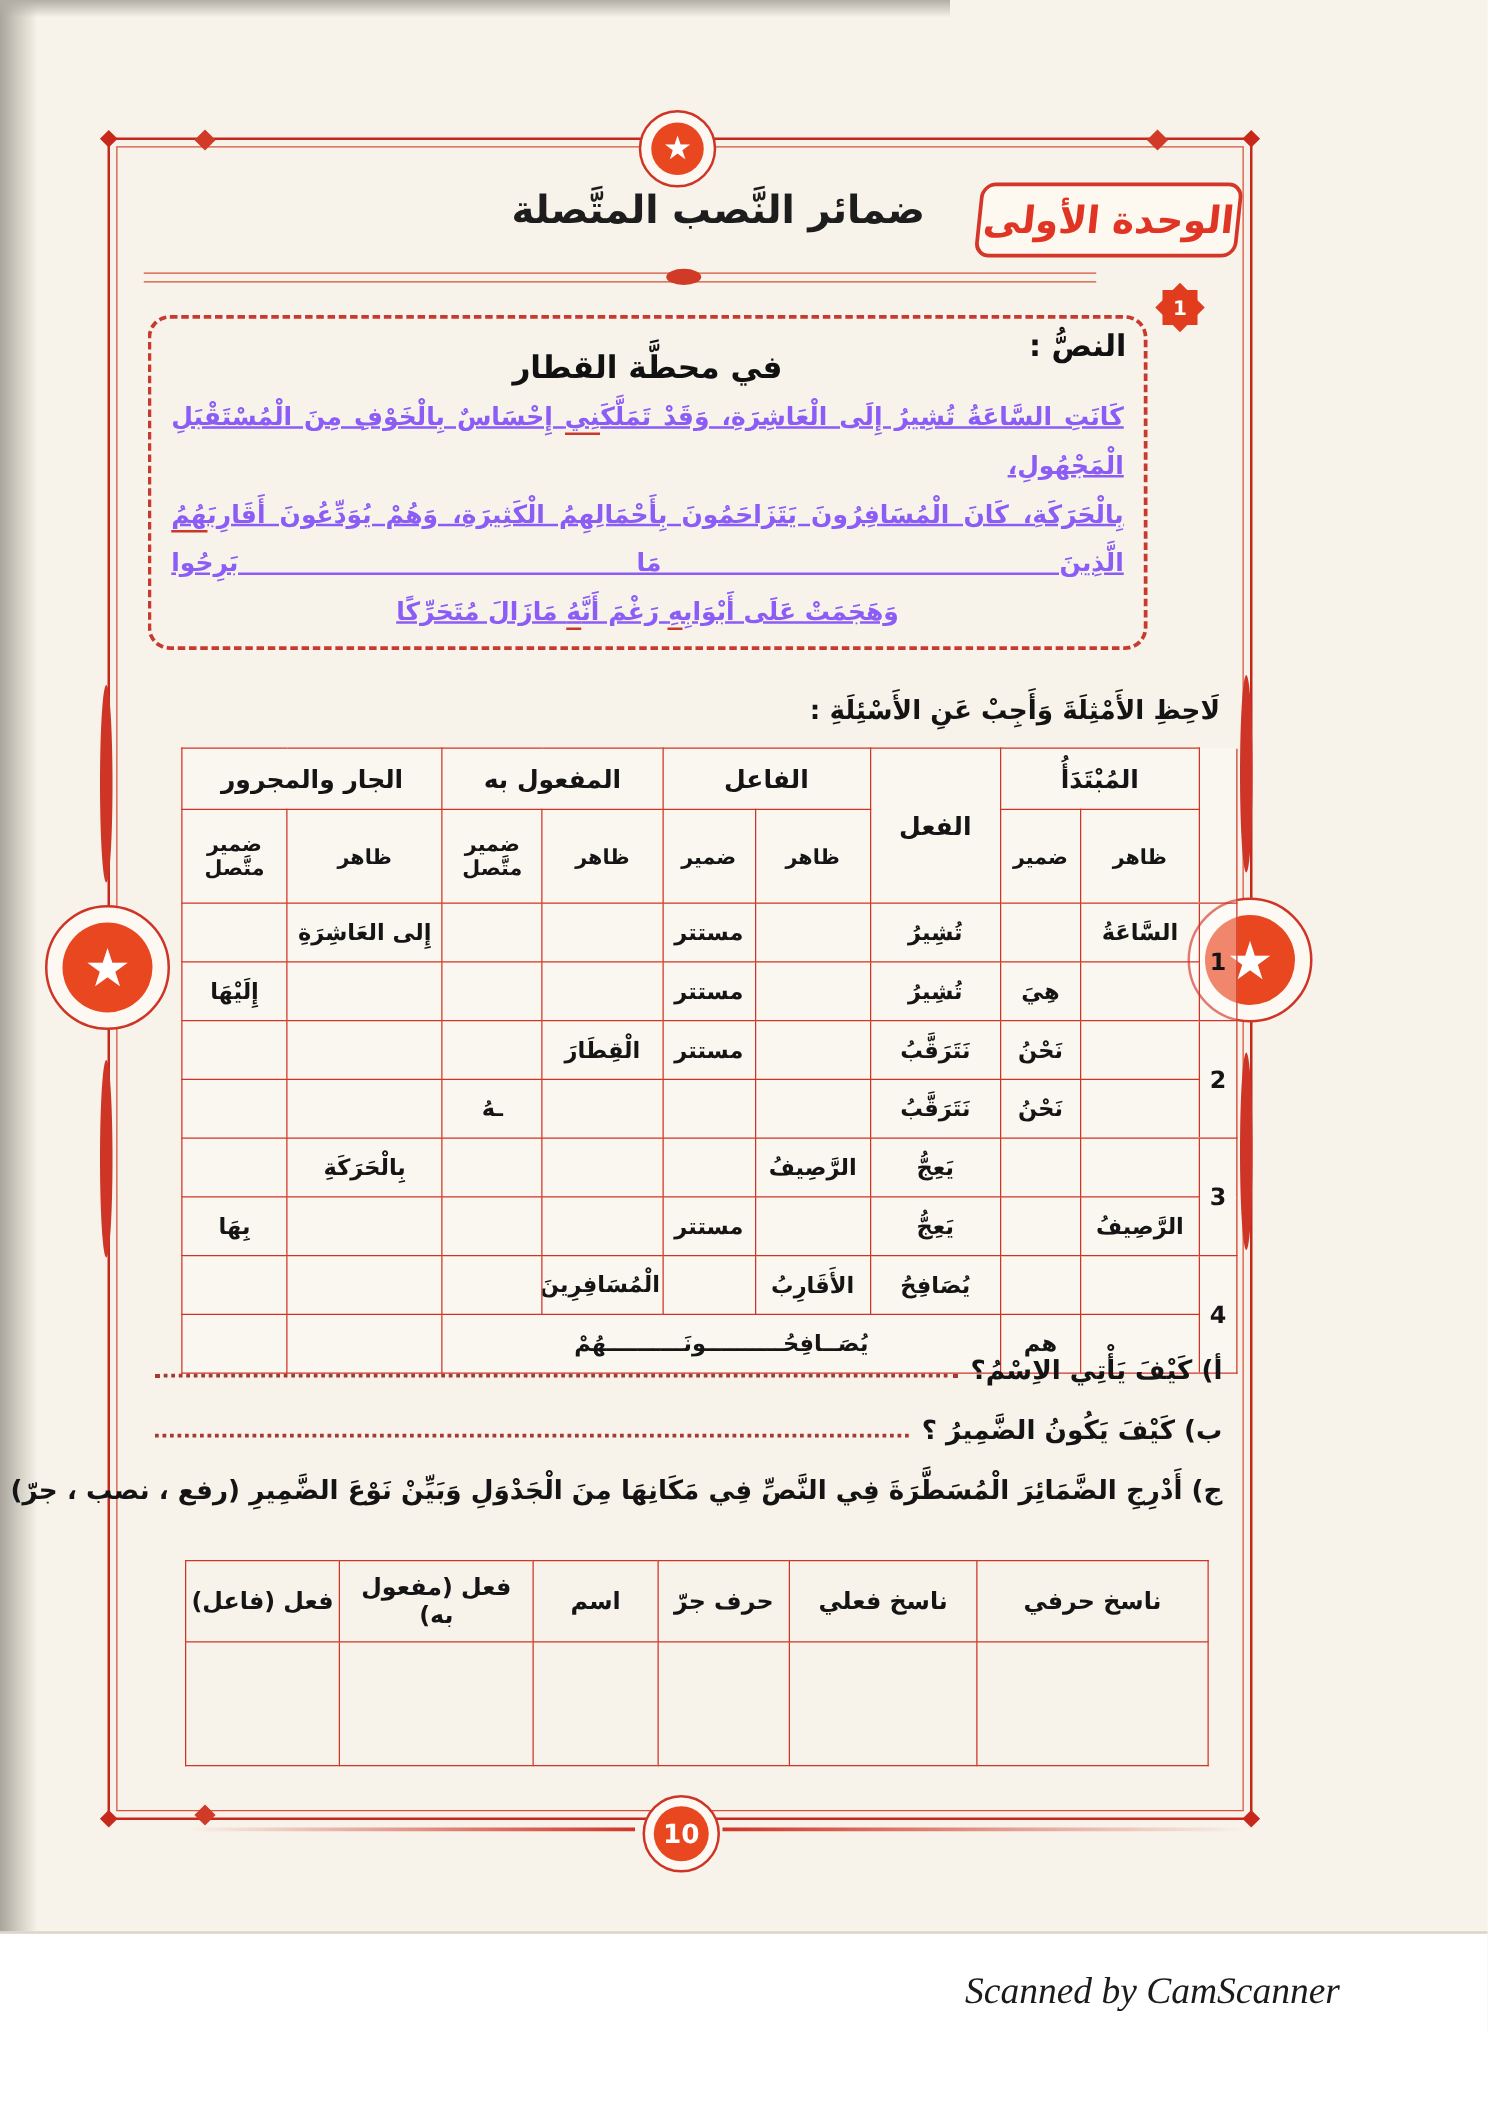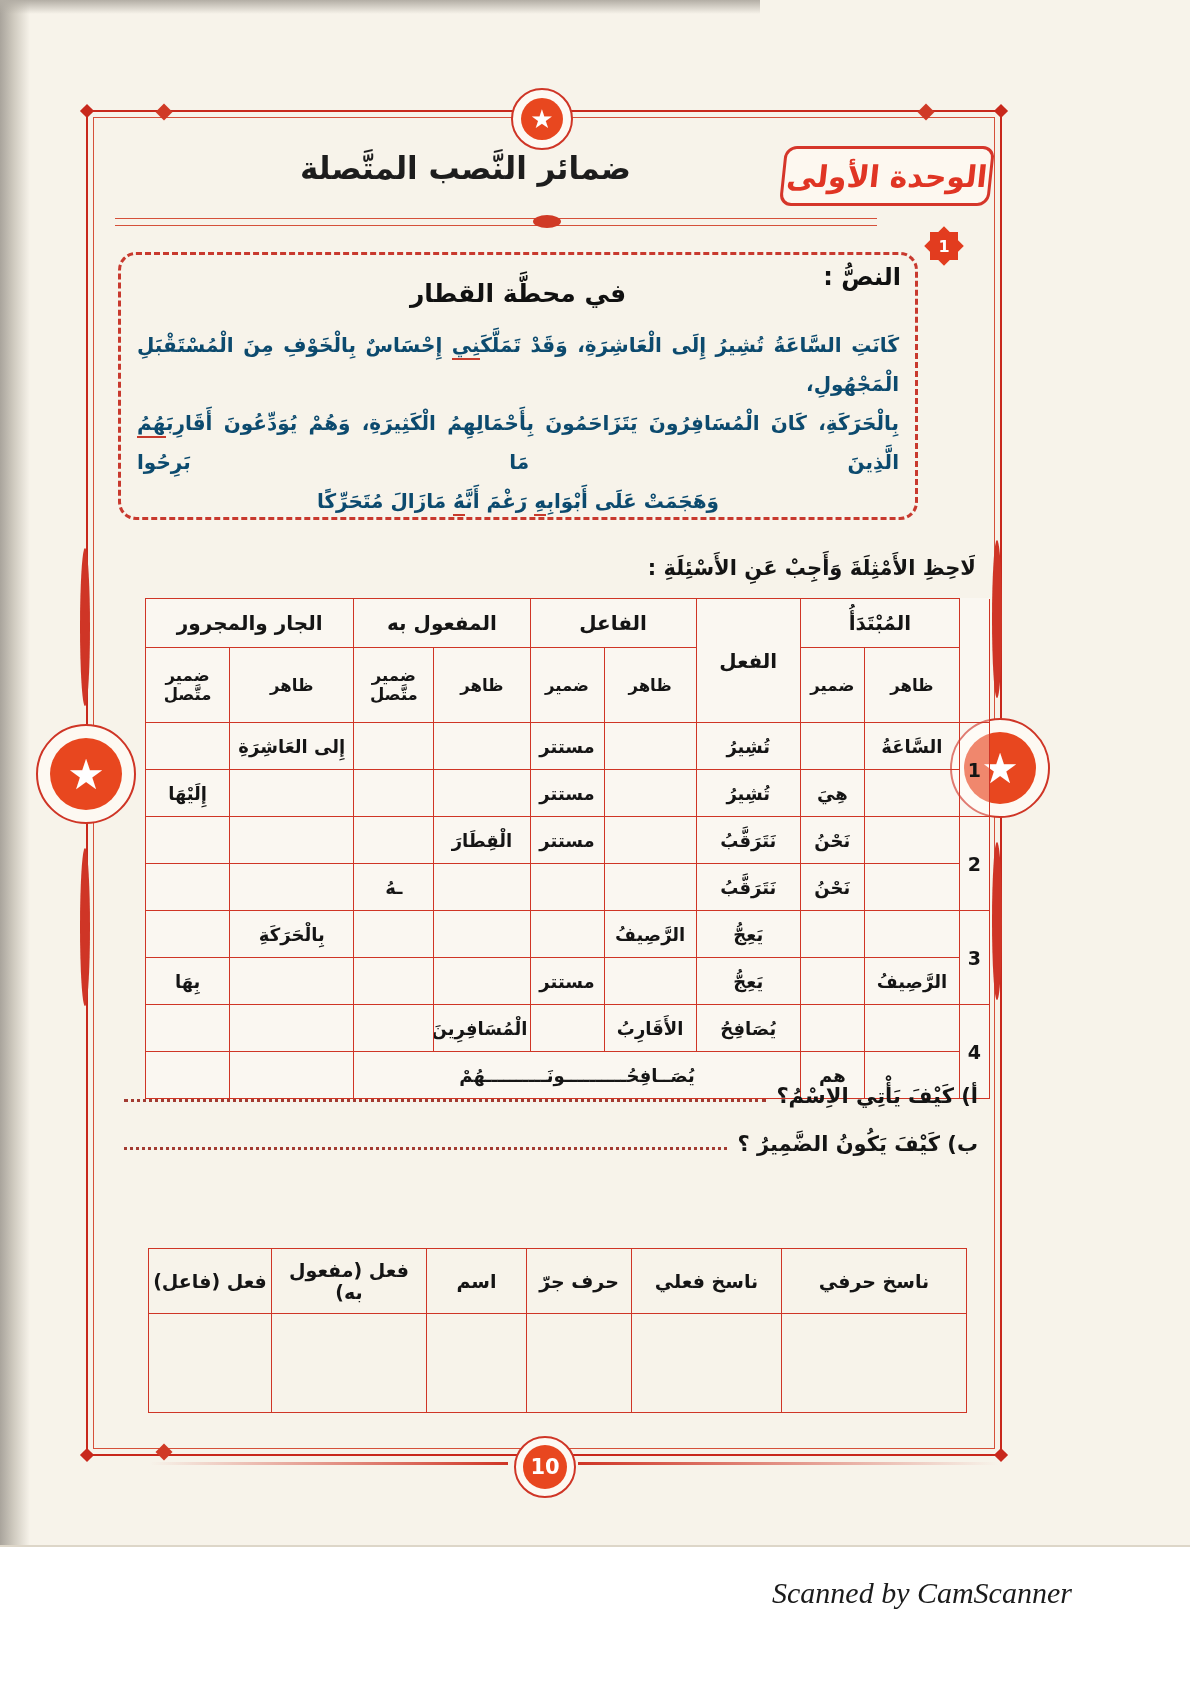--- a/index.html
+++ b/index.html
@@ -21,36 +21,36 @@
   .medallion{position:absolute;border:2px solid #cf3526;border-radius:50%;background:#fdf9f2;
       display:flex;align-items:center;justify-content:center;}
   .medallion .core{border-radius:50%;background:#e8471f;color:#fff;display:flex;align-items:center;justify-content:center;}
   .flourish{position:absolute;height:3px;}
   .fl-left{background:linear-gradient(to left,#cf3526,rgba(207,53,38,0));}
   .fl-right{background:linear-gradient(to right,#cf3526,rgba(207,53,38,0));}
   
   .unit-badge{position:absolute;left:782px;top:146px;width:204px;height:54px;border:3px solid #d5362a;
       border-radius:12px;transform:skewX(-6deg);display:flex;align-items:center;justify-content:center;
       color:#e03524;font-size:30px;font-weight:bold;background:#fdf8f0;}
-  .page-title{position:absolute;left:300px;top:150px;width:440px;text-align:left;
+  .page-title{position:absolute;left:300px;top:150px;width:440px;text-align:right;
       font-size:31px;font-weight:bold;color:#1d1d1d;}
   .divider2{position:absolute;left:115px;top:218px;width:762px;height:6px;
       border-top:1px solid #d5503a;border-bottom:1px solid #d5503a;}
   .divider2 .oval{position:absolute;left:418px;top:-4px;width:28px;height:13px;background:#d03a26;border-radius:50%;}
   .marker-star{position:absolute;left:924px;top:226px;width:40px;height:40px;}
   .marker-star .s1,.marker-star .s2{position:absolute;inset:6px;background:#e23c1f;}
   .marker-star .s2{transform:rotate(45deg);}
   .marker-star .n{position:absolute;inset:0;display:flex;align-items:center;justify-content:center;
       color:#fff;font-size:16px;font-weight:bold;z-index:2;}
   
   .text-box{position:absolute;left:118px;top:252px;width:800px;height:268px;border:3px dashed #c8392e;
       border-radius:18px;direction:rtl;padding:8px 16px 6px 16px;box-sizing:border-box;}
   .nass-label{position:absolute;right:14px;top:8px;font-size:24px;font-weight:bold;color:#111;}
   .box-title{text-align:center;font-size:25px;font-weight:bold;color:#111;margin-top:16px;}
-  .text-lines{margin-top:18px;font-size:20px;font-weight:bold;color:#0c4a6e;line-height:39px;}
+  .text-lines{margin-top:6px;font-size:20px;font-weight:bold;color:#8b5cf6;line-height:39px;text-decoration:underline;}
   .tline{text-align:justify;text-align-last:justify;}
   .tline.last{text-align-last:center;}
   .u{border-bottom:2.5px solid #c63a2c;padding-bottom:1px;}
   
   .observe{position:absolute;left:120px;top:556px;width:856px;text-align:right;direction:rtl;
       font-size:21px;font-weight:bold;color:#141414;}
   
   table{border-collapse:collapse;table-layout:fixed;}
   .main{position:absolute;left:145px;top:598px;width:845px;direction:rtl;background:rgba(255,255,255,.35);}
   .main th,.main td{border:1.6px solid #cf3526;text-align:center;vertical-align:middle;
@@ -269,20 +269,23 @@
     </table>
 
   <div class="questions">
       <div class="qrow">
         <span class="qt">أ) كَيْفَ يَأْتِي الاِسْمُ؟</span>
         <div class="dots"></div>
       </div>
       <div class="qrow">
         <span class="qt">ب) كَيْفَ يَكُونُ الضَّمِيرُ ؟</span>
         <div class="dots"></div>
+      </div>
+      <div class="qrow">
+        <span class="qt">ج) أَدْرِجِ الضَّمَائِرَ الْمُسَطَّرَةَ فِي النَّصِّ فِي مَكَانِهَا مِنَ الْجَدْوَلِ وَبَيِّنْ نَوْعَ الضَّمِيرِ (رفع ، نصب ، جرّ)</span>
       </div>
     </div>
 
   <table class="bt">
       <colgroup>
         <col style="width: 185px;">
         <col style="width: 150px;">
         <col style="width: 105px;">
         <col style="width: 100px;">
         <col style="width: 155px;">

